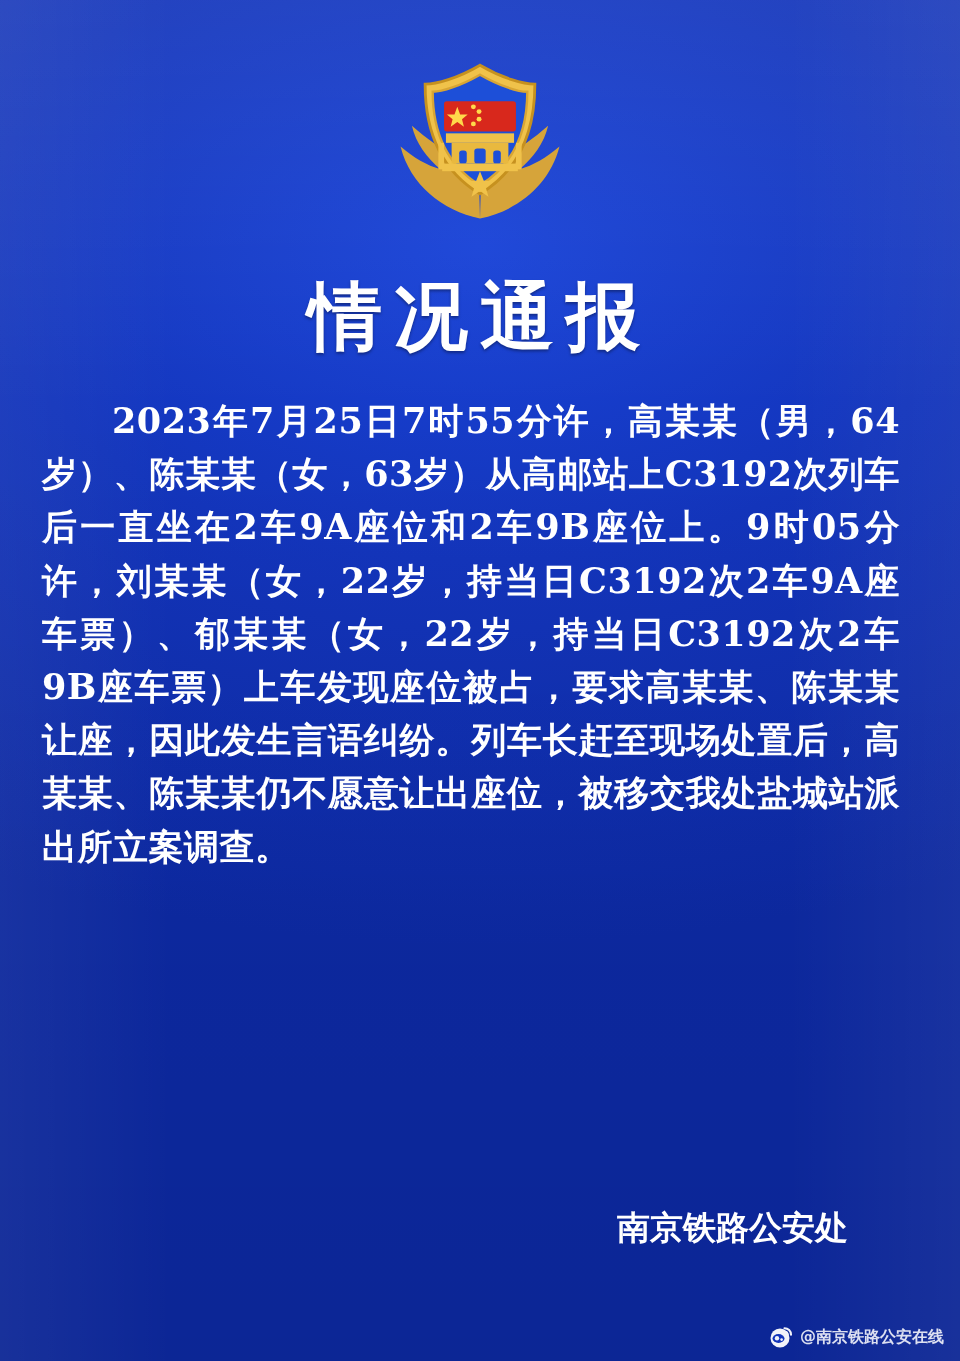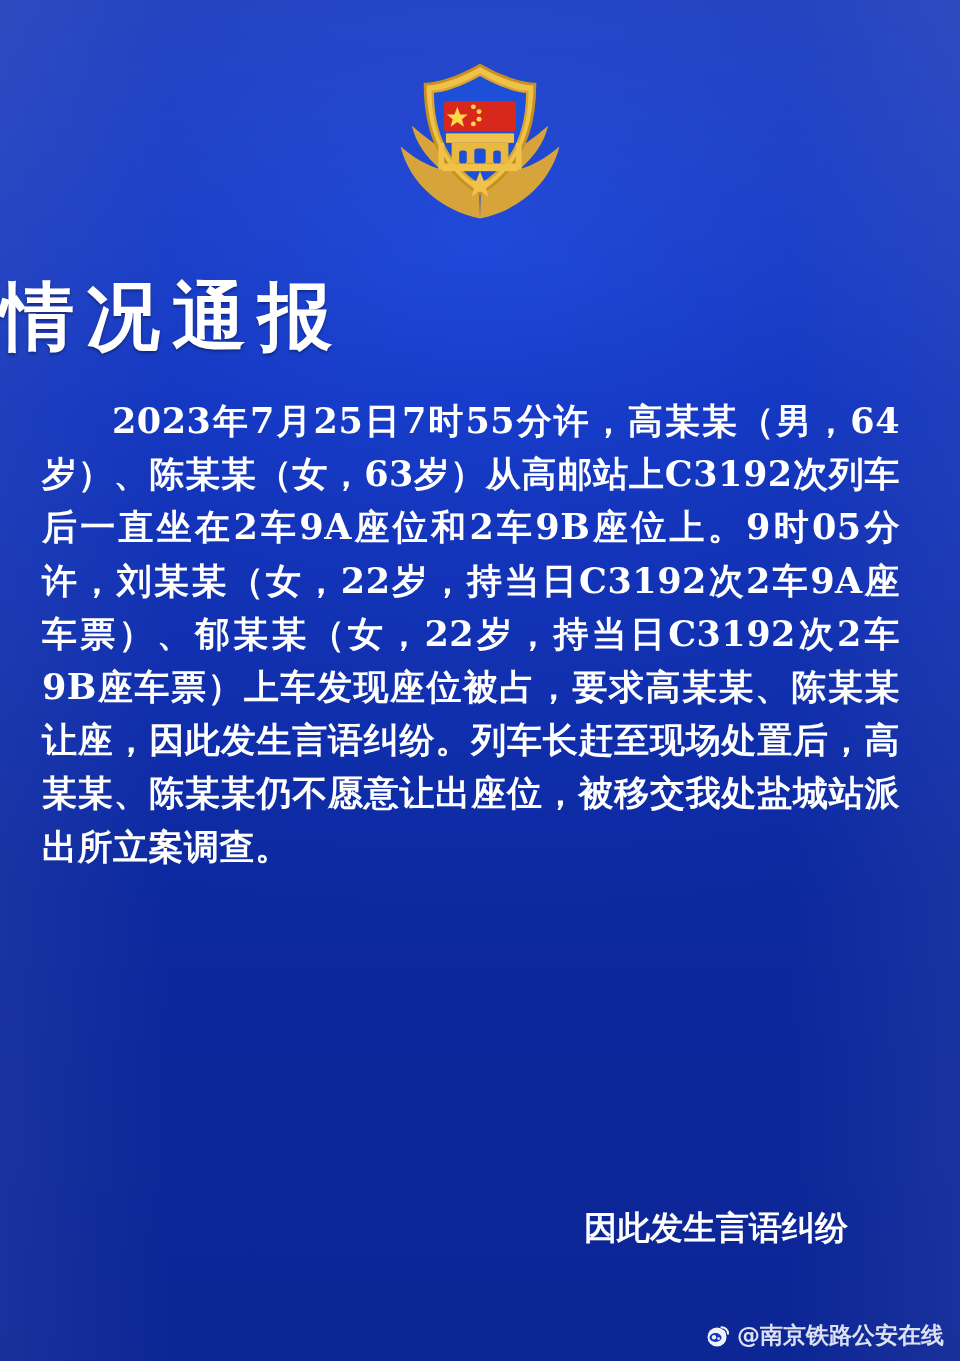--- a/index.html
+++ b/index.html
@@ -44,21 +44,21 @@
     box-sizing: content-box;
   }
   .emblem {
     display: inline-block;
     width: 190px;
     height: 175px;
   }
 
   .title {
     position: relative;
-    text-align: left;
+    text-align: center;
     font-size: 74px;
     font-weight: bold;
     letter-spacing: 12px;
     margin-top: 36px;
     margin-bottom: 26px;
     text-shadow: 0 2px 3px rgba(0,0,0,0.35);
     font-family: "DejaVu Serif", "Liberation Serif", serif;
   }
 
   .body-text {
@@ -88,21 +88,21 @@
     font-family: "DejaVu Serif", "Liberation Serif", serif;
   }
 
   .watermark {
     position: absolute;
     right: 16px;
     bottom: 10px;
     display: flex;
     align-items: center;
     gap: 6px;
-    font-size: 23px;
+    font-size: 16px;
     font-weight: bold;
     color: #e8eaf6;
     font-family: "DejaVu Sans", "Liberation Sans", sans-serif;
     opacity: 0.95;
   }
   .weibo-icon {
     width: 28px;
     height: 28px;
     display: inline-block;
   }
@@ -148,21 +148,21 @@
     </span>
   </div>
 
   <div class="title">情况通报</div>
 
   <div class="body-text">
     <p>2023年7月25日7时55分许，高某某（男，64岁）、陈某某（女，63岁）从高邮站上C3192次列车后一直坐在2车9A座位和2车9B座位上。9时05分许，刘某某（女，22岁，持当日C3192次2车9A座车票）、郁某某（女，22岁，持当日C3192次2车9B座车票）上车发现座位被占，要求高某某、陈某某让座，因此发生言语纠纷。列车长赶至现场处置后，高某某、陈某某仍不愿意让出座位，被移交我处盐城站派出所立案调查。</p>
   </div>
 
   <div class="signature">
-    <div>因此发生言语纠纷</div>
+    <div>南京铁路公安处</div>
   </div>
 
   <div class="watermark">
     <span class="weibo-icon">
       <svg viewBox="0 0 28 28" width="28" height="28" aria-hidden="true">
         <circle cx="14" cy="15" r="9.5" fill="#ffffff"></circle>
         <ellipse cx="12.5" cy="15.5" rx="6" ry="4.4" fill="#1335bc"></ellipse>
         <circle cx="11" cy="15.2" r="2.2" fill="#ffffff"></circle>
         <circle cx="15.6" cy="16.6" r="1.3" fill="#ffffff"></circle>
         <path d="M18.5 5.2c3.6 0 6.5 2.9 6.5 6.5" stroke="#ffffff" stroke-width="2.1" fill="none" stroke-linecap="round"></path>

